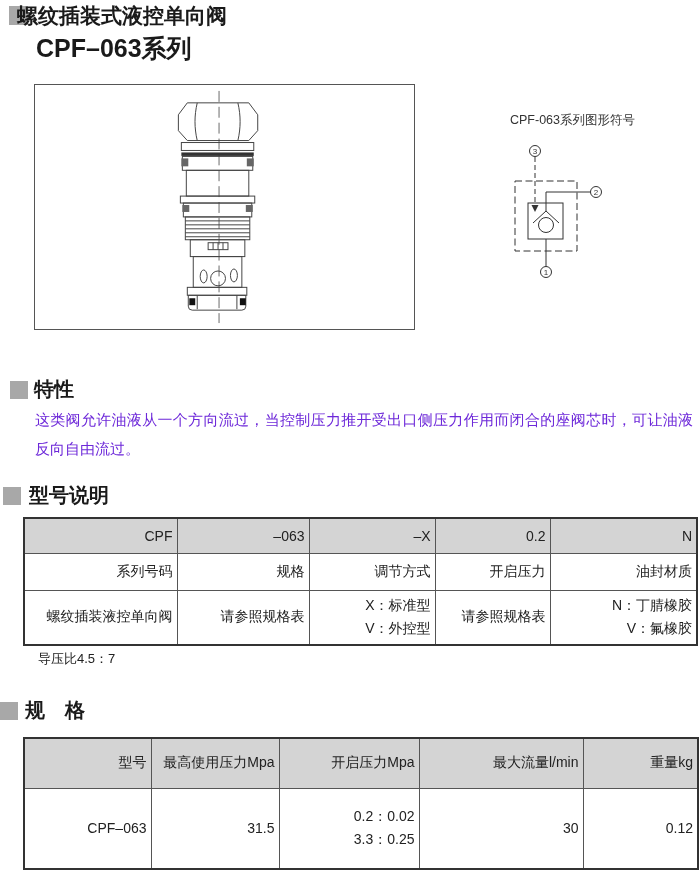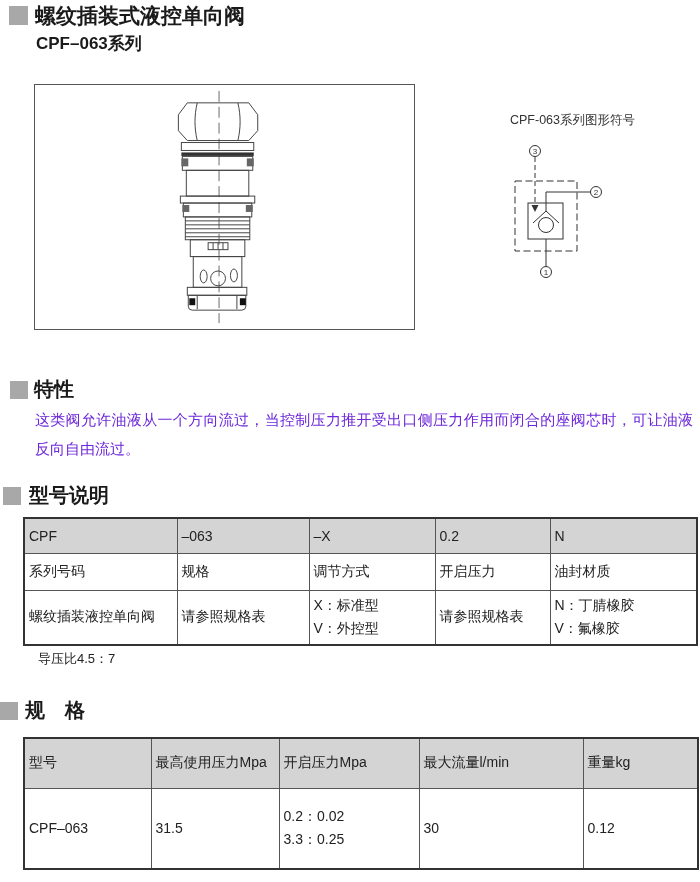--- a/index.html
+++ b/index.html
@@ -2,35 +2,35 @@
 <html><head>
 <meta charset="utf-8">
 <style>
   html,body{margin:0;padding:0;background:#fff;}
   body{font-family:"Liberation Sans","DejaVu Sans",sans-serif;color:#222;}
   .page{position:relative;width:700px;height:882px;background:#ffffff;overflow:hidden;}
 
   .bullet{position:absolute;background:#a8a8a8;}
   .h-title{position:absolute;font-weight:bold;color:#1a1a1a;white-space:pre;}
 
-  .doc-title{left:35px;top:2px;font-size:21px;}
-  .doc-subtitle{left:36px;top:32px;font-size:17px;}
+  .doc-title{left:17px;top:2px;font-size:21px;}
+  .doc-subtitle{left:36px;top:32px;font-size:25px;}
 
   .drawing-box{position:absolute;left:34px;top:84px;width:381px;height:246px;border:1px solid #555;box-sizing:border-box;}
 
   .symbol-caption{position:absolute;left:510px;top:112px;font-size:12.5px;color:#333;}
   .symbol-svg{position:absolute;left:495px;top:134px;}
 
   .sec-heading{font-size:20px;}
   .feat-body{position:absolute;left:35px;top:405px;width:658px;font-size:15px;line-height:29px;color:#6d28d9;text-align:justify;}
 
   table{border-collapse:collapse;table-layout:fixed;position:absolute;font-size:14px;color:#222;}
   table.model-table{left:23px;top:517px;width:673px;border:2px solid #333;}
   table.spec-table{left:23px;top:737px;width:674px;border:2px solid #333;}
-  td,th{border:1px solid #555;text-align:left;vertical-align:middle;font-weight:normal;padding:0 4px;overflow:hidden;}
+  td,th{border:1px solid #555;text-align:right;vertical-align:middle;font-weight:normal;padding:0 4px;overflow:hidden;}
   tr.gray td, tr.gray th{background:#d4d4d4;}
   tr.r-code{height:35px;}
   tr.r-label{height:37px;}
   tr.r-desc{height:55px;}
   tr.r-spec-head{height:50px;}
   tr.r-spec-data{height:81px;}
   .two-line div{line-height:1.1;}
   .two-line div + div{margin-top:8px;}
 
   .note{position:absolute;left:38px;top:650px;font-size:13px;color:#222;}

